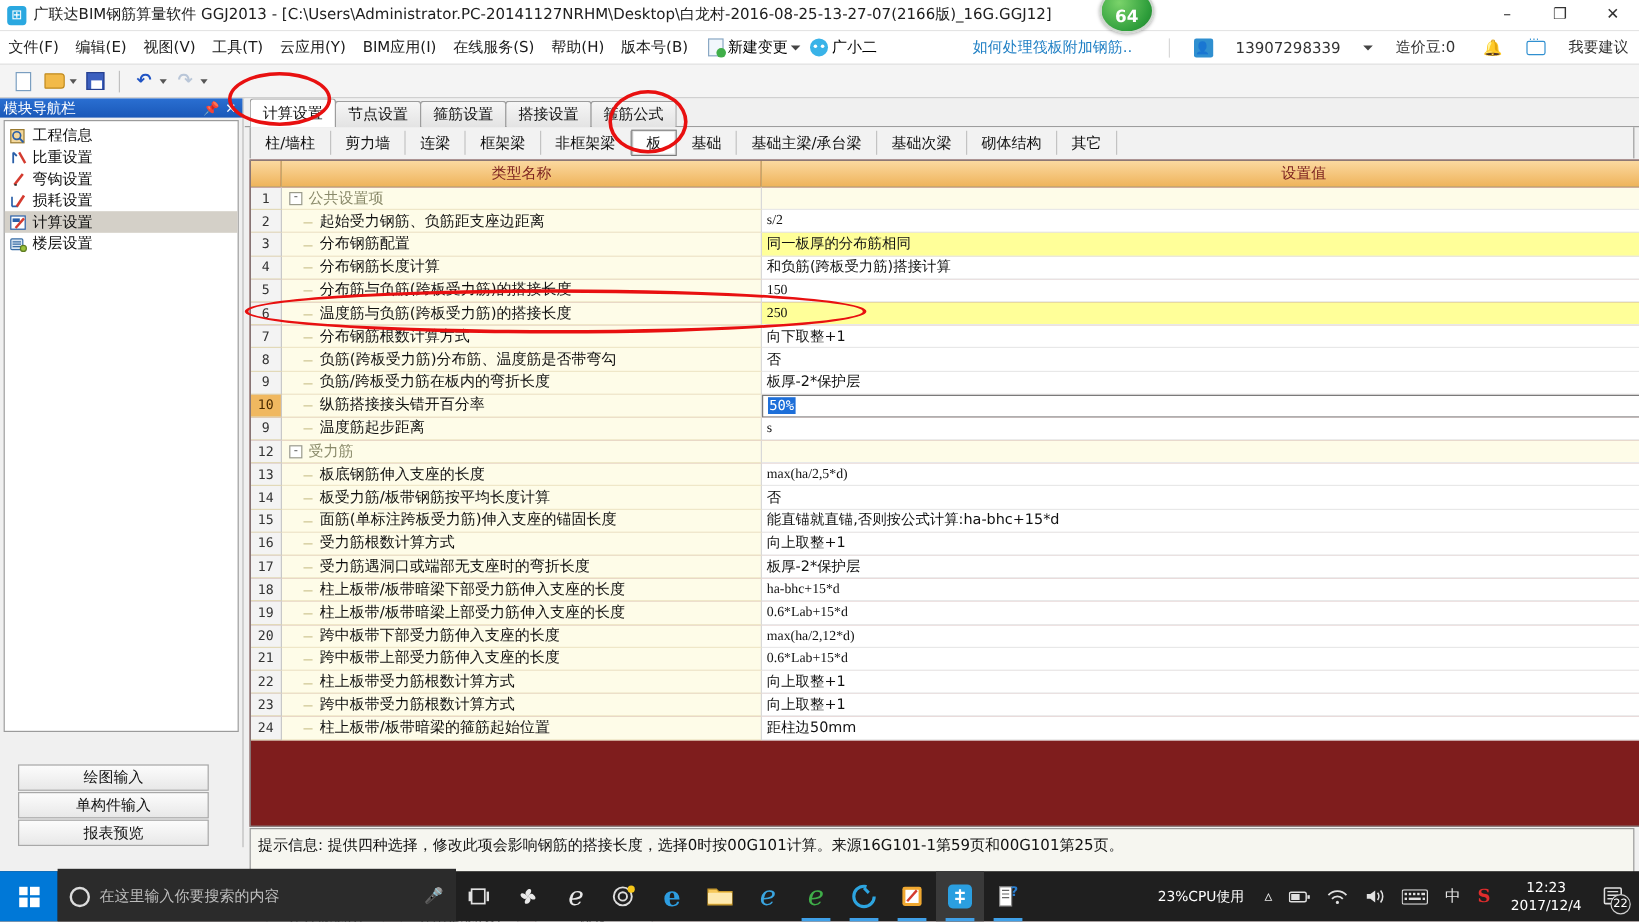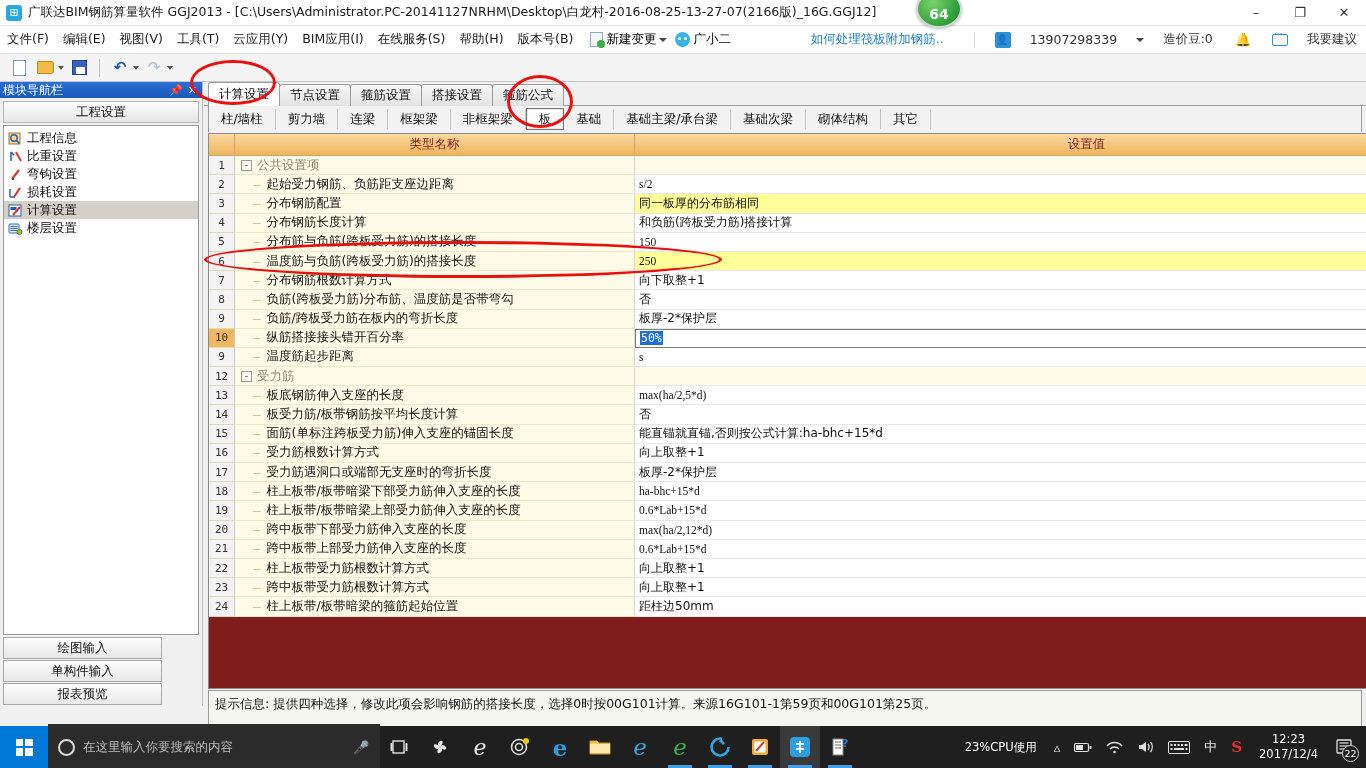--- a/index.html
+++ b/index.html
@@ -131,21 +131,21 @@
   .tree {
     margin:2px 3px 0 3px; height:510px;
     background:#fff; border:1px solid #9b9b9b; padding:3px 0;
   }
   .tree-item {
     height:18px; display:flex; align-items:center; gap:4px; padding-left:4px;
     font-size:12.5px; color:#111;
   }
   .tree-item.selected { background:#d4d0c8; }
   .ti-icon { width:15px;height:15px;flex:0 0 15px;position:relative; }
-  .bottom-btns { position:absolute; left:0; bottom:0; width:165px; }
+  .bottom-btns { position:absolute; left:12px; bottom:0; width:165px; }
   .bb {
     height:22px; margin:1px 3px;
     background:linear-gradient(#fcfcfc,#e8e8e8);
     border:1px solid #a8a8a8;
     display:flex;align-items:center;justify-content:center;
     font-size:12.5px;color:#111;
   }
 
   
   .rightarea {
@@ -388,21 +388,20 @@
   </div>
 
   <div class="leftpanel">
     <div class="nav-caption">
       <span>模块导航栏</span>
       <span class="btns">
         <span>📌</span>
         <span>✕</span>
       </span>
     </div>
-    <div class="group-header">工程设置</div>
     <div class="tree">
       <div class="tree-item">
         <span class="ti-icon">
           <svg width="15" height="15" viewBox="0 0 15 15">
               <rect x="1" y="2" width="11" height="11" fill="#f3d79a" stroke="#9a7a30"></rect>
               <circle cx="6" cy="7" r="3.2" fill="none" stroke="#2a5fa8" stroke-width="1.4"></circle>
               <line x1="8.3" y1="9.3" x2="11.5" y2="12.5" stroke="#2a5fa8" stroke-width="1.6"></line>
             </svg>
         </span>
         <span>工程信息</span>

